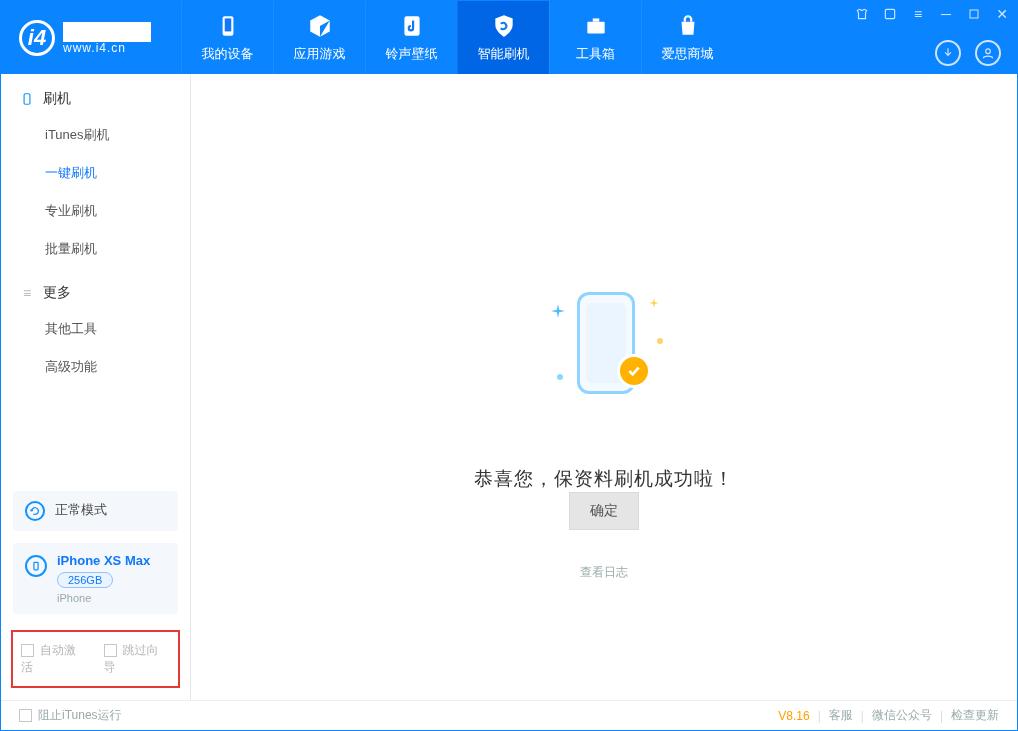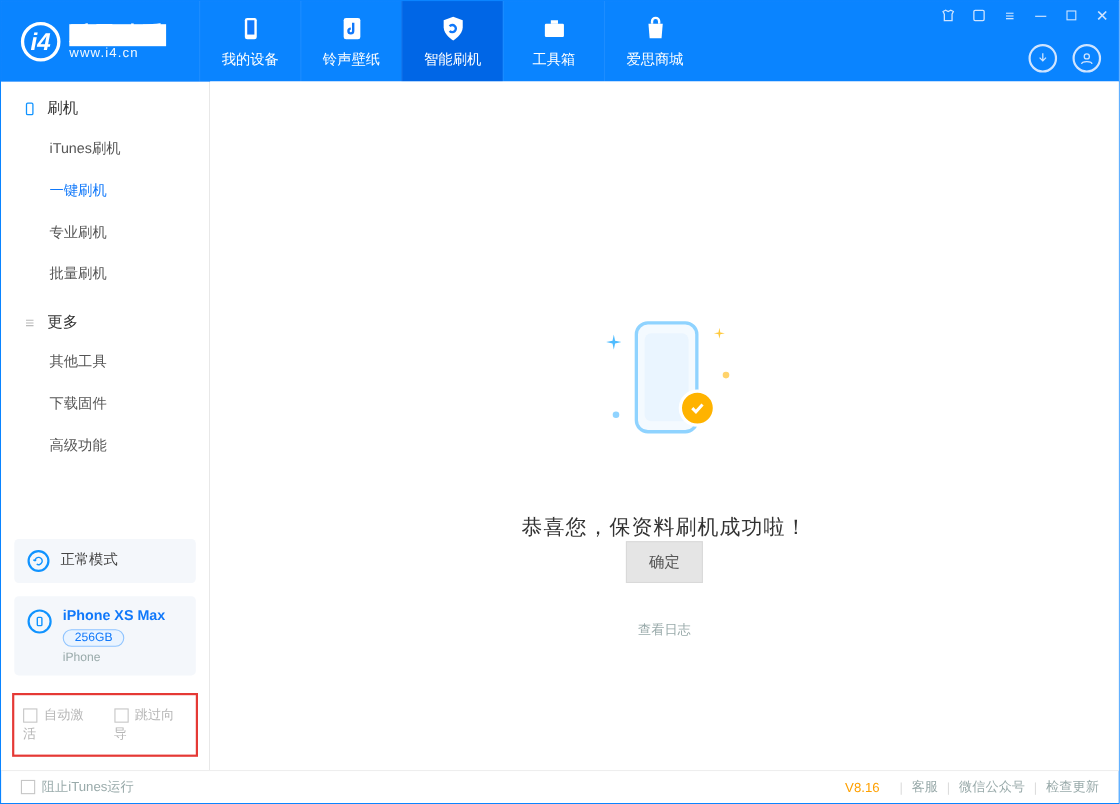--- a/index.html
+++ b/index.html
@@ -104,21 +104,21 @@
     border: 1px solid #d9d9d9; background: #e5e5e5; color: #555;
     padding: 9px 20px; font-size: 14px; cursor: pointer;
   }
   .view-log { margin-top: 34px; color: #9aa; font-size: 12px; cursor: pointer; }
 
   .footer {
     height: 30px; border-top: 1px solid #eee; display: flex; align-items: center;
     padding: 0 18px; font-size: 12px; color: #9aa; gap: 8px; justify-content: space-between;
   }
   .footer .right { margin-left: auto; display: flex; align-items: center; gap: 8px; color:#9aa;}
-  .footer .version { color: #ffa000; margin-right: 10px; }
+  .footer .version { color: #ffa000; margin-right: 0; }
   .footer .divider { color: #ddd; }
   .footer .link { color: #9aa; cursor: pointer; }
 </style>
 </head>
 <body>
 
 <div class="app-window">
 
   <div class="titlebar">
     <div class="logo-block">
@@ -129,20 +129,26 @@
       </div>
     </div>
 
     <div class="tabs">
       <div class="tab">
         <svg class="icon" viewBox="0 0 24 24">
             <rect x="7" y="3" width="10" height="18" rx="2" fill="#fff"></rect>
             <rect x="9" y="5" width="6" height="12" fill="#1078fa"></rect>
           </svg>
         <span class="label">我的设备</span>
+      </div>
+      <div class="tab">
+        <svg class="icon" viewBox="0 0 24 24">
+            <path d="M12 2 L21 7 L12 12 L3 7 Z M3 7 V17 L12 22 V12 Z M21 7 V17 L12 22" fill="#fff"></path>
+          </svg>
+        <span class="label">应用游戏</span>
       </div>
       <div class="tab">
         <svg class="icon" viewBox="0 0 24 24">
             <rect x="5" y="3" width="14" height="18" rx="2" fill="#fff"></rect>
             <path d="M13 7 V14 A2 2 0 1 1 11 12" stroke="#1078fa" stroke-width="2" fill="none"></path>
           </svg>
         <span class="label">铃声壁纸</span>
       </div>
       <div class="tab active">
         <svg class="icon" viewBox="0 0 24 24">
@@ -216,21 +222,20 @@
       <div class="side-item">iTunes刷机</div>
       <div class="side-item active">一键刷机</div>
       <div class="side-item">专业刷机</div>
       <div class="side-item">批量刷机</div>
 
       <div class="side-section-title">
         <span class="ic" style="color:#bbb;">≡</span>
         <span>更多</span>
       </div>
       <div class="side-item">其他工具</div>
-      <div class="side-item">下载固件</div>
       <div class="side-item">高级功能</div>
 
       <div class="side-spacer"></div>
 
       <div class="mode-card">
         <span class="ic-wrap">
           <svg width="10" height="10" viewBox="0 0 24 24" fill="none" stroke="#1093ff" stroke-width="3">
               <path d="M4 12 A8 8 0 1 1 8 19 M4 12 L1 9 M4 12 L7 9"></path>
             </svg>
         </span>

